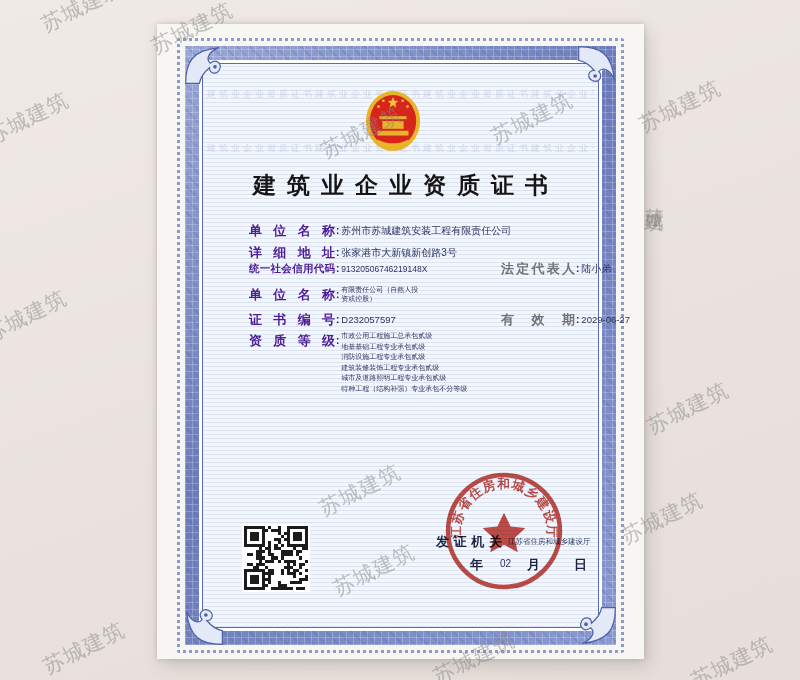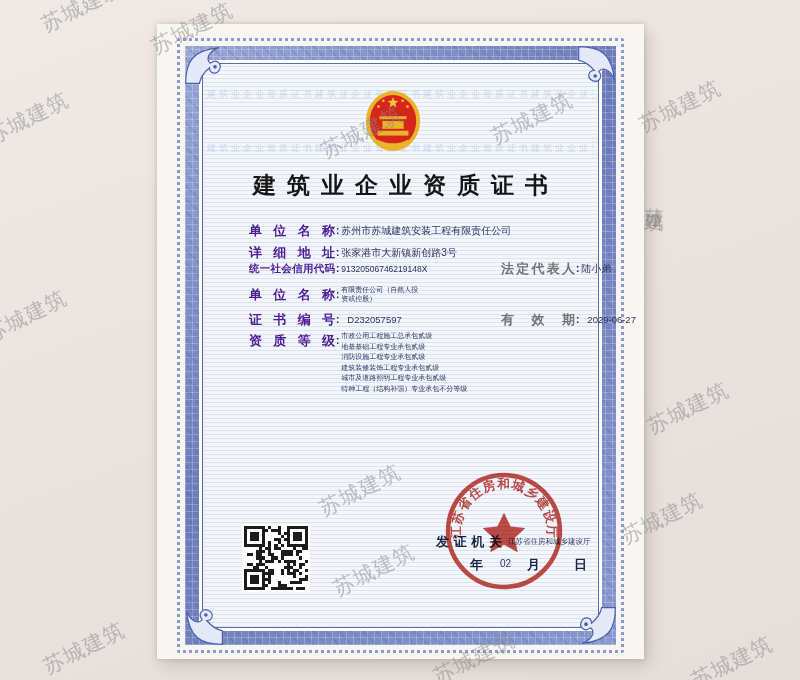--- a/index.html
+++ b/index.html
@@ -68,21 +68,21 @@
   }
   .flabel.sm{font-size:10.5px;letter-spacing:0;}
   .rlabel{
     display:inline-block;width:74px;vertical-align:middle;
     font-size:13px;font-weight:bold;color:#737373;
     text-align:justify;text-align-last:justify;
   }
   .colon{font-size:10px;font-weight:bold;color:#1a2344;margin:0 2px 0 1px;vertical-align:middle;}
   .fvalue{font-size:10px;color:#2b3560;vertical-align:middle;}
   .fvalue.code{font-size:8.5px;}
-  .fvalue.num{font-size:9.5px;margin-left:6px;}
+  .fvalue.num{font-size:9.5px;}
   .rcell{position:absolute;left:252px;top:0;white-space:nowrap;}
   .wrapval{
     display:inline-block;width:80px;white-space:normal;line-height:9px;
     font-size:7px;color:#2b3560;vertical-align:top;
   }
   .r1{top:197px;} .r2{top:219px;} .r3{top:235px;} .r4{top:261px;} .r5{top:286px;} .r6{top:307px;}
   .quals{display:inline-block;vertical-align:top;}
   .quals div{font-size:7px;line-height:10.5px;color:#2b3560;}
   
   .qr{position:absolute;left:85px;top:500px;width:68px;height:68px;background:#fff;padding:2px;box-sizing:border-box;z-index:4;}

